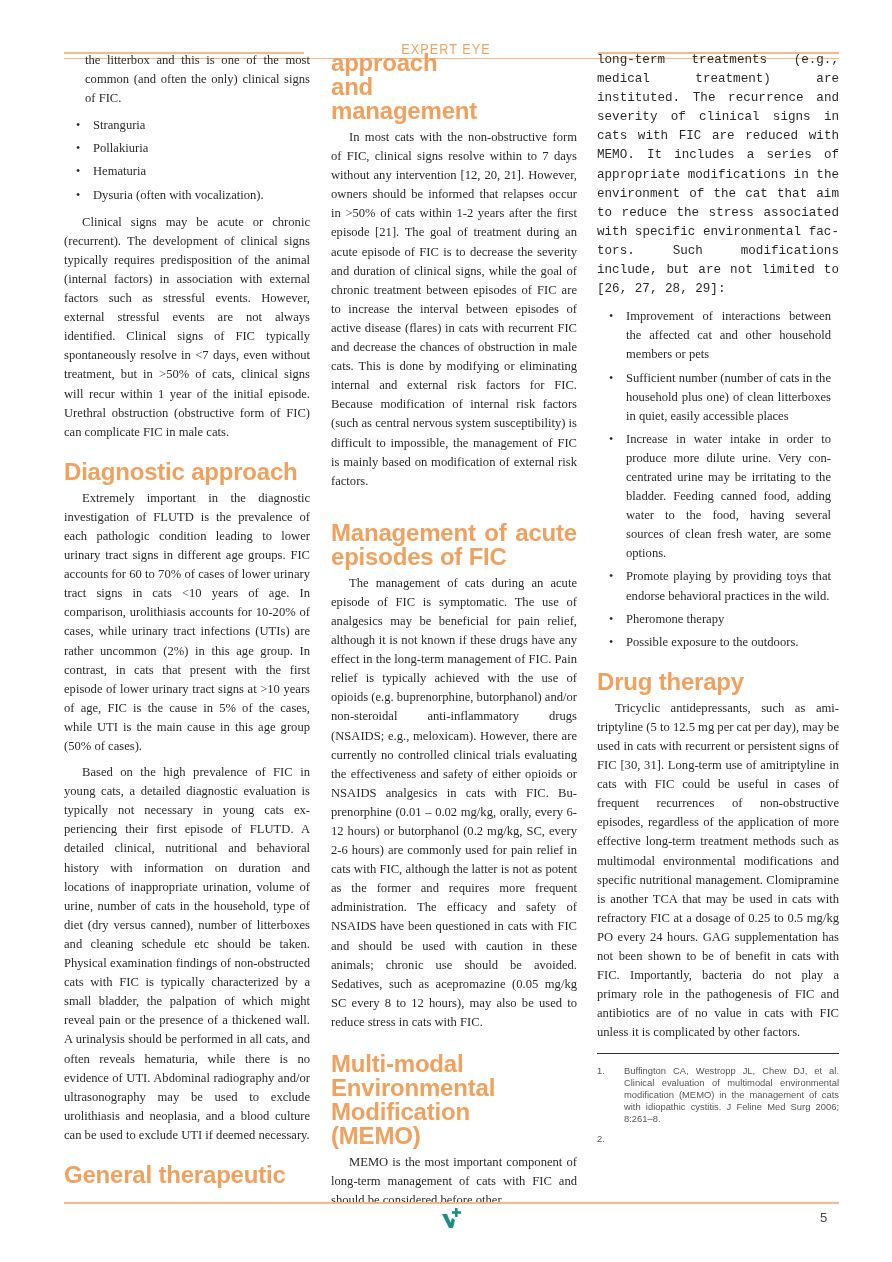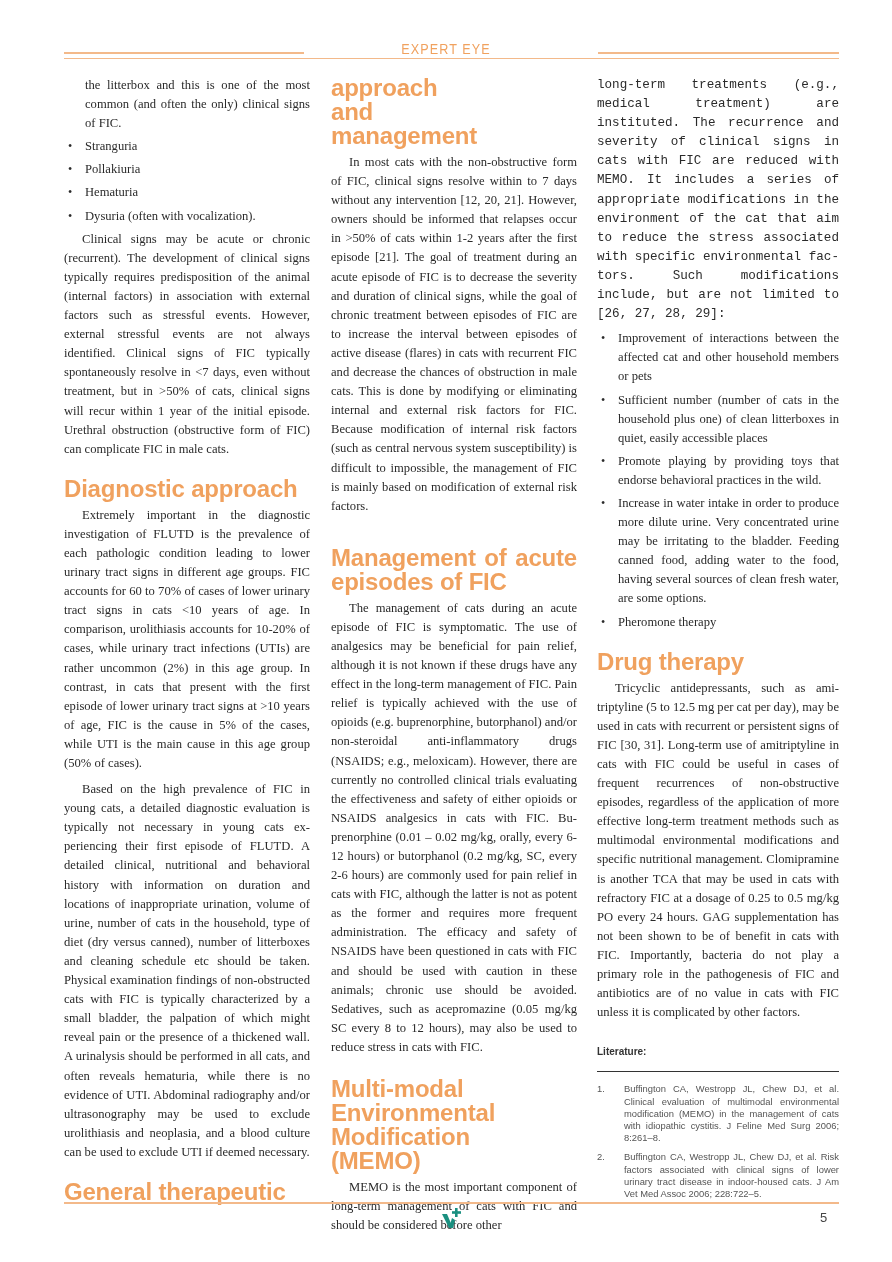--- a/index.html
+++ b/index.html
@@ -4,27 +4,27 @@
 <style>
   html, body { margin:0; padding:0; background:#ffffff; }
   body { width:892px; height:1262px; position:relative; overflow:hidden;
          font-family:"Liberation Serif","DejaVu Serif",serif; color:#2a2a2a; }
   .header { position:absolute; top:40px; left:0; width:772px; height:30px; }
   .header .title { position:absolute; left:0; width:892px; top:1px; text-align:center;
     font-family:"Liberation Sans","DejaVu Sans",sans-serif; font-size:14px; letter-spacing:1.2px;
     color:#f0a15e; transform:scaleX(0.9); }
   .hline { position:absolute; height:2px; background:#f3b98a; }
   .hline2 { position:absolute; height:1px; background:#f3b98a; }
-  .col { position:absolute; top:76px; width:246px; font-size:12.6px; line-height:19.1px; text-align:justify; hyphens:manual; }
+  .col { position:absolute; top:51px; width:246px; font-size:12.6px; line-height:19.1px; text-align:justify; hyphens:manual; }
   .col1 { left:64px; }
   .col2 { left:331px; }
   .col3 { left:597px; width:242px; }
   p { margin:0; text-indent:18px; }
   p.noindent { text-indent:0;font-family:Liberation Mono, monospace; }
-  ul { list-style:none; margin:0; padding:0; }
+  ul { list-style:none; margin:8px; padding:0; }
   ul li { position:relative; padding-left:21px; margin-bottom:4px; }
   ul li::before { content:"•"; position:absolute; left:4px; top:0; font-size:12px; }
   .cont { padding-left:21px; text-indent:0; margin-bottom:4px; }
   h2 { font-family:"Liberation Sans","DejaVu Sans",sans-serif; font-weight:bold; color:#f0a15e;
        font-size:24px; line-height:24px; margin:18px 0 5px 0; letter-spacing:-0.2px; }
   h2.first { margin-top:0; }
   .lit-title { font-family:"Liberation Sans","DejaVu Sans",sans-serif; font-size:10px; font-weight:bold; color:#333; margin-top:20px; }
   .lit-rule { height:1px; background:#333; margin:10px 0 11px 0; }
   .refs { font-family:"Liberation Sans","DejaVu Sans",sans-serif; font-size:9.4px; line-height:12.2px; color:#555; }
   .ref { display:flex; margin-bottom:7px; }
@@ -66,36 +66,35 @@
   <p>The management of cats during an acute episode of FIC is symptomatic. The use of analgesics may be beneficial for pain relief, although it is not known if these drugs have any effect in the long-term management of FIC. Pain relief is typically achieved with the use of opioids (e.g. buprenor­phine, butorphanol) and/or non-steroidal anti-inflammatory drugs (NSAIDS; e.g., meloxicam). However, there are currently no controlled clinical trials evaluating the effectiveness and safety of either opioids or NSAIDS analgesics in cats with FIC. Bu­prenorphine (0.01 – 0.02 mg/kg, orally, eve­ry 6-12 hours) or butorphanol (0.2 mg/kg, SC, every 2-6 hours) are commonly used for pain relief in cats with FIC, although the latter is not as potent as the former and requires more frequent administration. The efficacy and safety of NSAIDS have been questioned in cats with FIC and should be used with caution in these animals; chronic use should be avoided. Sedatives, such as acepromazine (0.05 mg/kg SC every 8 to 12 hours), may also be used to reduce stress in cats with FIC.</p>
   <h2 style="width:215px; margin-top:20px;">Multi-modal Environmental Modification (MEMO)</h2>
   <p>MEMO is the most important compo­nent of long-term management of cats with FIC and should be considered before other</p>
 </div>
 
 <div class="col col3">
   <p class="noindent" style="margin-bottom:5px;">long-term treatments (e.g., medical treat­ment) are instituted. The recurrence and severity of clinical signs in cats with FIC are reduced with MEMO. It includes a series of appropriate modifications in the environ­ment of the cat that aim to reduce the stress associated with specific environmental fac­tors. Such modifications include, but are not limited to [26, 27, 28, 29]:</p>
   <ul>
     <li>Improvement of interactions between the affected cat and other household members or pets</li>
     <li>Sufficient number (number of cats in the household plus one) of clean litter­boxes in quiet, easily accessible places</li>
+    <li>Increase in water intake in order to produce more dilute urine. Very con­centrated urine may be irritating to the bladder. Feeding canned food, add­ing water to the food, having several sources of clean fresh water, are some options.</li>
     <li>Promote playing by providing toys that endorse behavioral practices in the wild.</li>
-    <li>Increase in water intake in order to produce more dilute urine. Very con­centrated urine may be irritating to the bladder. Feeding canned food, add­ing water to the food, having several sources of clean fresh water, are some options.</li>
     <li>Pheromone therapy</li>
+    <li>Possible exposure to the outdoors.</li>
   </ul>
   <h2 style="">Drug therapy</h2>
   <p>Tricyclic antidepressants, such as ami­triptyline (5 to 12.5 mg per cat per day), may be used in cats with recurrent or per­sistent signs of FIC [30, 31]. Long-term use of amitriptyline in cats with FIC could be useful in cases of frequent recurrences of non-obstructive episodes, regardless of the application of more effective long-term treatment methods such as multimodal environmental modifications and specific nutritional management. Clomipramine is another TCA that may be used in cats with refractory FIC at a dosage of 0.25 to 0.5 mg/kg PO every 24 hours. GAG supplementa­tion has not been shown to be of benefit in cats with FIC. Importantly, bacteria do not play a primary role in the pathogenesis of FIC and antibiotics are of no value in cats with FIC unless it is complicated by other factors.</p>
-  <div class="lit-title">Literature:</div>
   <div class="lit-rule"></div>
   <div class="refs">
     <div class="ref">
       <span class="num">1.</span>
       <span class="txt">Buffington CA, Westropp JL, Chew DJ, et al. Clinical evaluation of multimodal environ­mental modification (MEMO) in the man­agement of cats with idiopathic cystitis. J Feline Med Surg 2006; 8:261–8.</span>
     </div>
     <div class="ref">
       <span class="num">2.</span>
-      <span class="txt">Buffington CA, Westropp JL, Chew DJ, et al. Risk factors associated with clinical signs of lower urinary tract disease in indoor-housed cats. J Am Vet Med Assoc 2006; 228:722–5.</span>
     </div>
   </div>
 </div>
 
 <div class="footer-line"></div>
 <div class="logo">
   <svg width="24" height="24" viewBox="0 0 24 24">
     <polygon points="2,8 7,8 13,22 9,22" fill="#1a9080"></polygon>
     <polygon points="9,22 13,22 15,14 12,12" fill="#1a9080"></polygon>
     <rect x="15" y="2" width="2.6" height="9" fill="#1a9080"></rect>

